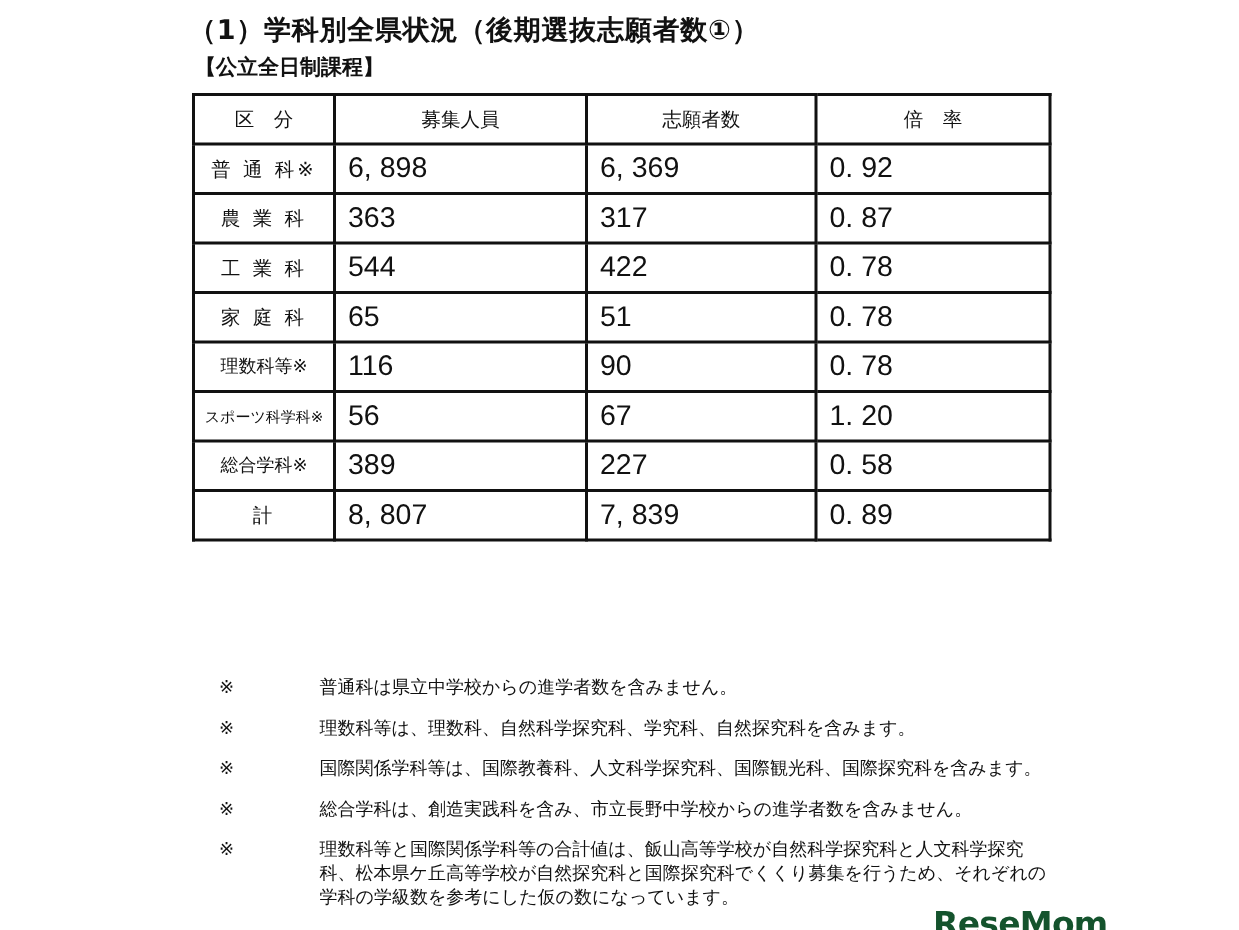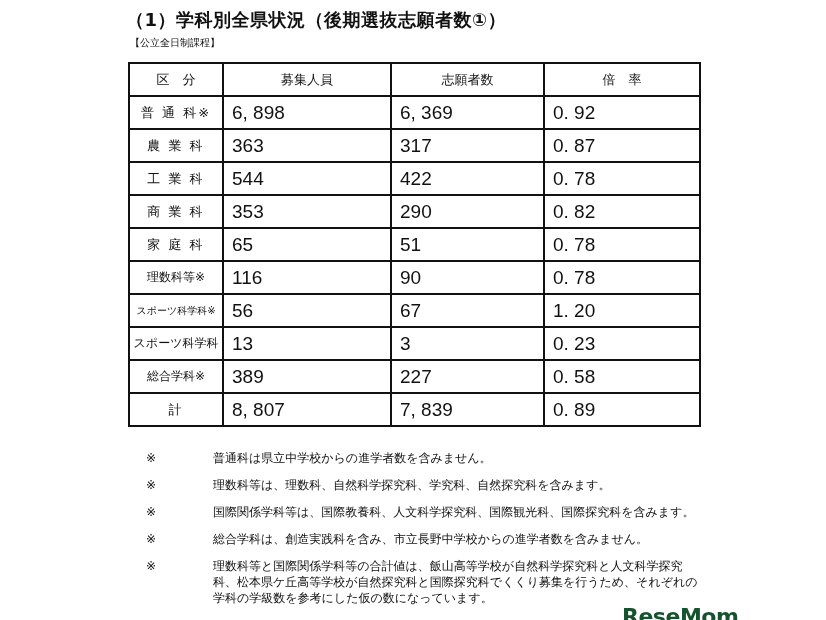--- a/index.html
+++ b/index.html
@@ -1,19 +1,19 @@
 <!DOCTYPE html>
 <html><head>
 <meta charset="utf-8">
 <style>
   html, body { margin:0; padding:0; background:#ffffff; }
   body { width:826px; height:620px; position:relative; overflow:hidden;
          font-family:"DejaVu Sans", sans-serif; color:#111; }
   .title { position:absolute; left:126px; top:8px; font-size:18px; font-weight:bold; letter-spacing:0.5px; }
-  .subtitle { position:absolute; left:130px; top:36px; font-size:10px; font-weight:normal; }
+  .subtitle { position:absolute; left:130px; top:36px; font-size:14px; font-weight:bold; }
   table.data { position:absolute; left:128px; top:62px; border-collapse:collapse;
                border:2.5px solid #111; }
   table.data td, table.data th { border:2px solid #111; height:31px; padding:0 8px;
                font-size:14px; font-weight:normal; }
   table.data th { font-size:13px; text-align:center; }
   table.data td.cat { width:76px; text-align:center; font-size:13px; letter-spacing:2px; }
   table.data td.cat.small { font-size:10px; letter-spacing:0; padding:0 2px; }
   table.data td.cat.mid { font-size:12px; letter-spacing:0; padding:0 3px; }
   table.data td.num { text-align:left; font-family:"Liberation Sans Narrow","Liberation Sans", sans-serif;
                       font-size:19px; transform-origin:right; }
@@ -59,48 +59,36 @@
       <td class="num">317</td>
       <td class="num">0. 87</td>
     </tr>
     <tr>
       <td class="cat">工 業 科</td>
       <td class="num">544</td>
       <td class="num">422</td>
       <td class="num">0. 78</td>
     </tr>
     <tr>
-      <td class="cat">商 業 科</td>
-      <td class="num">353</td>
-      <td class="num">290</td>
-      <td class="num">0. 82</td>
-    </tr>
-    <tr>
       <td class="cat">家 庭 科</td>
       <td class="num">65</td>
       <td class="num">51</td>
       <td class="num">0. 78</td>
     </tr>
     <tr>
       <td class="cat mid">理数科等※</td>
       <td class="num">116</td>
       <td class="num">90</td>
       <td class="num">0. 78</td>
     </tr>
     <tr>
       <td class="cat small">スポーツ科学科※</td>
       <td class="num">56</td>
       <td class="num">67</td>
       <td class="num">1. 20</td>
-    </tr>
-    <tr>
-      <td class="cat mid">スポーツ科学科</td>
-      <td class="num">13</td>
-      <td class="num">3</td>
-      <td class="num">0. 23</td>
     </tr>
     <tr>
       <td class="cat mid">総合学科※</td>
       <td class="num">389</td>
       <td class="num">227</td>
       <td class="num">0. 58</td>
     </tr>
     <tr>
       <td class="cat">計</td>
       <td class="num">8, 807</td>

